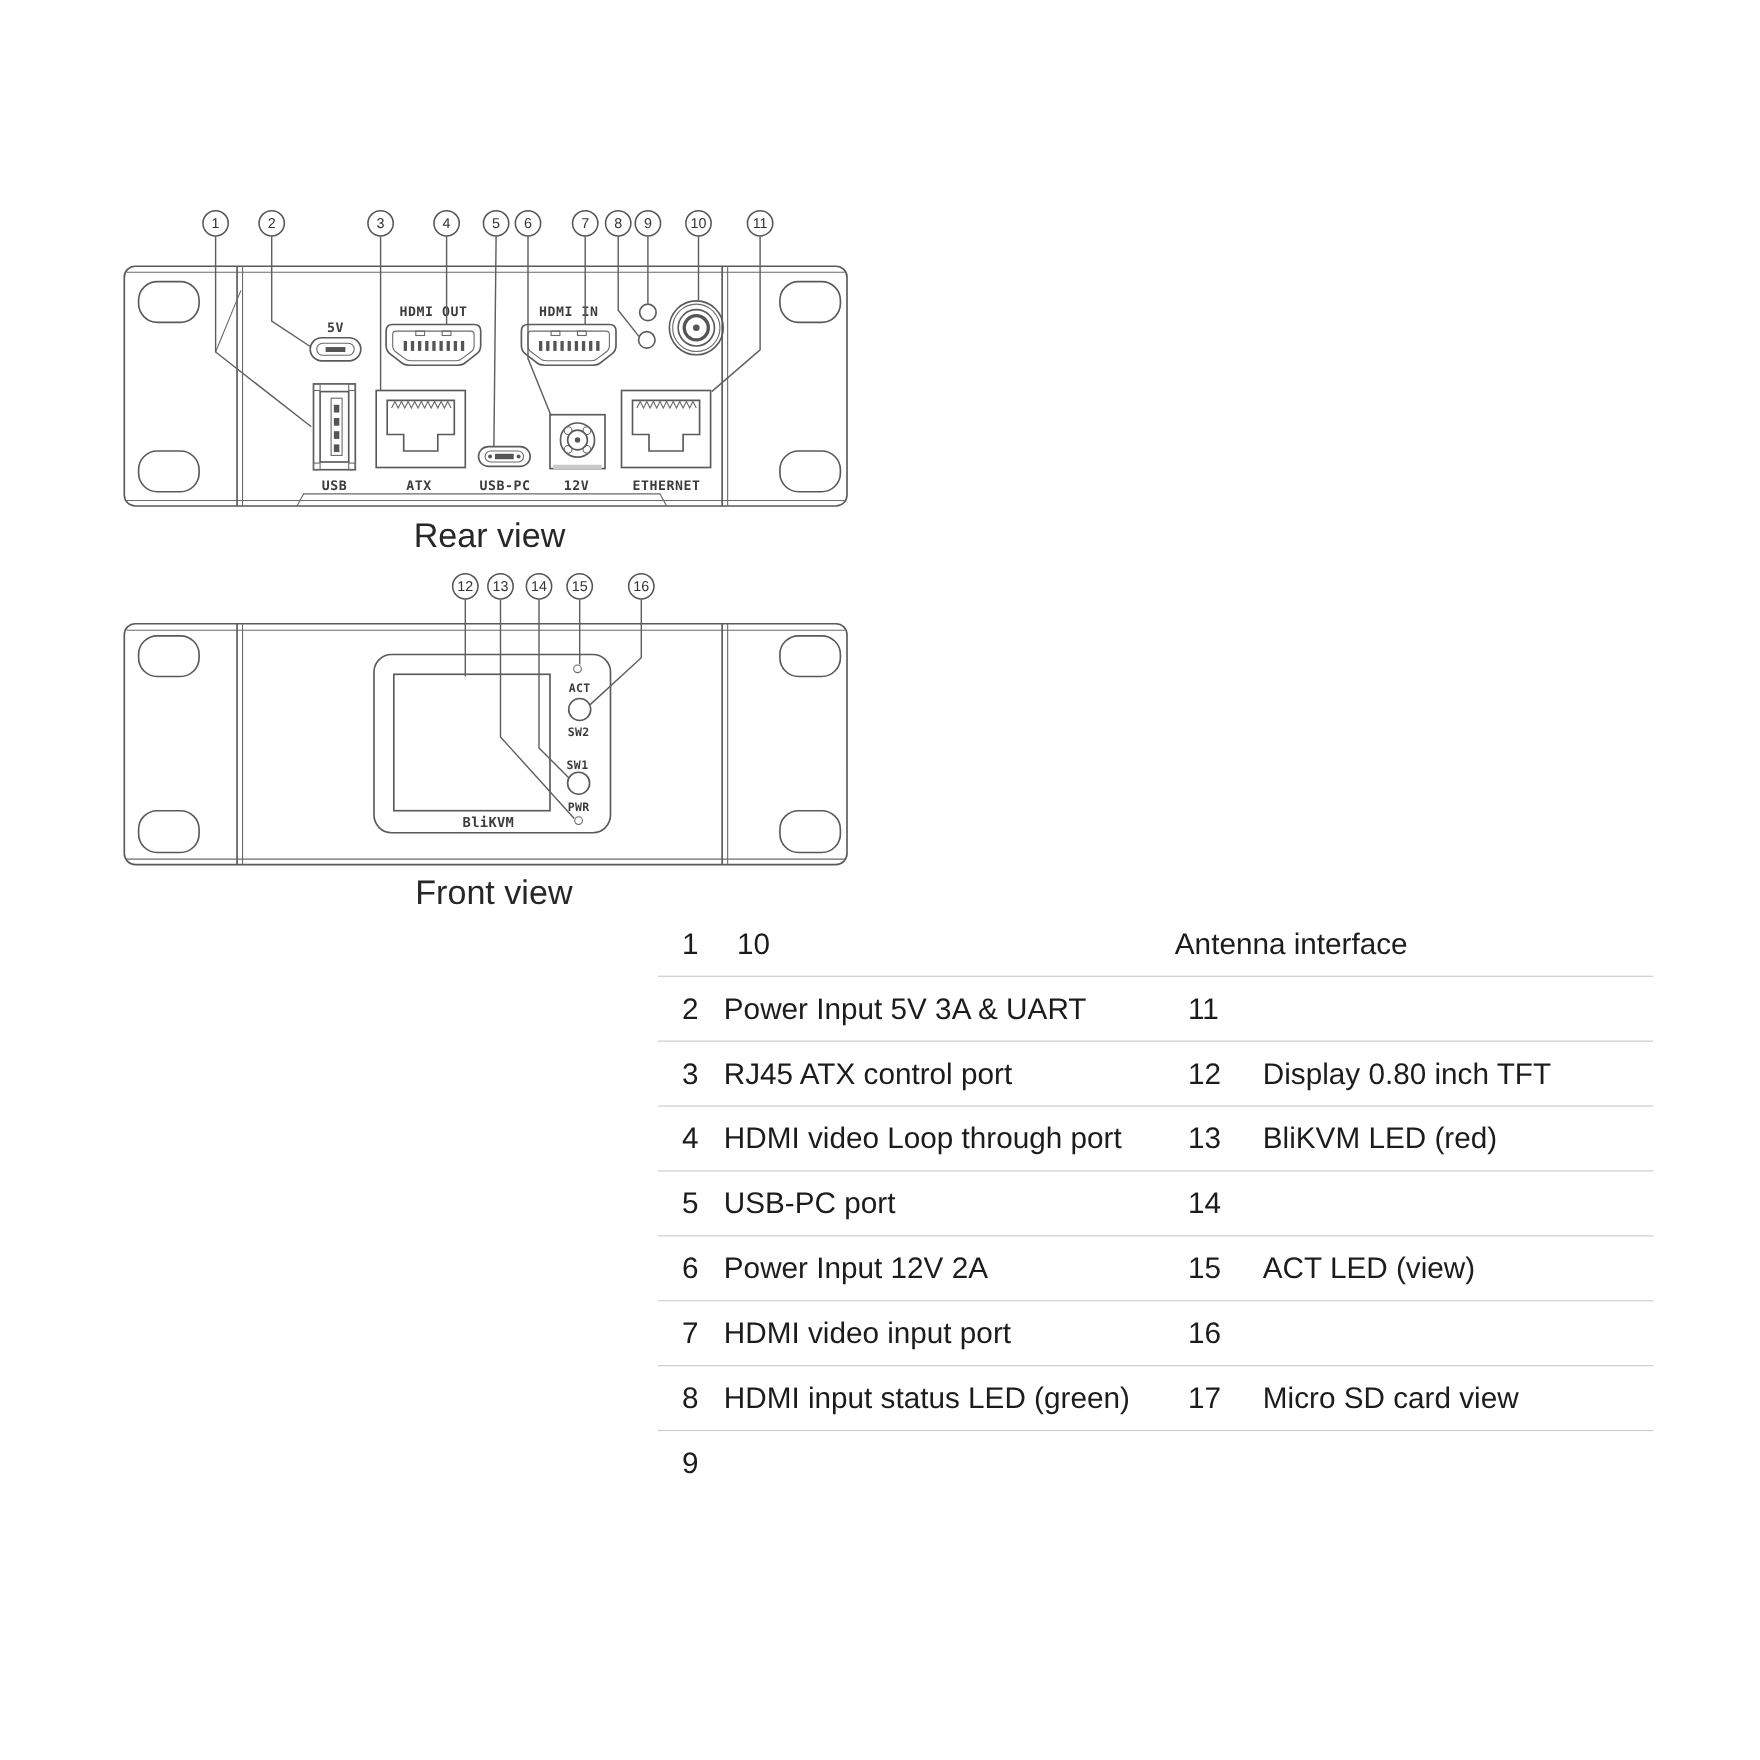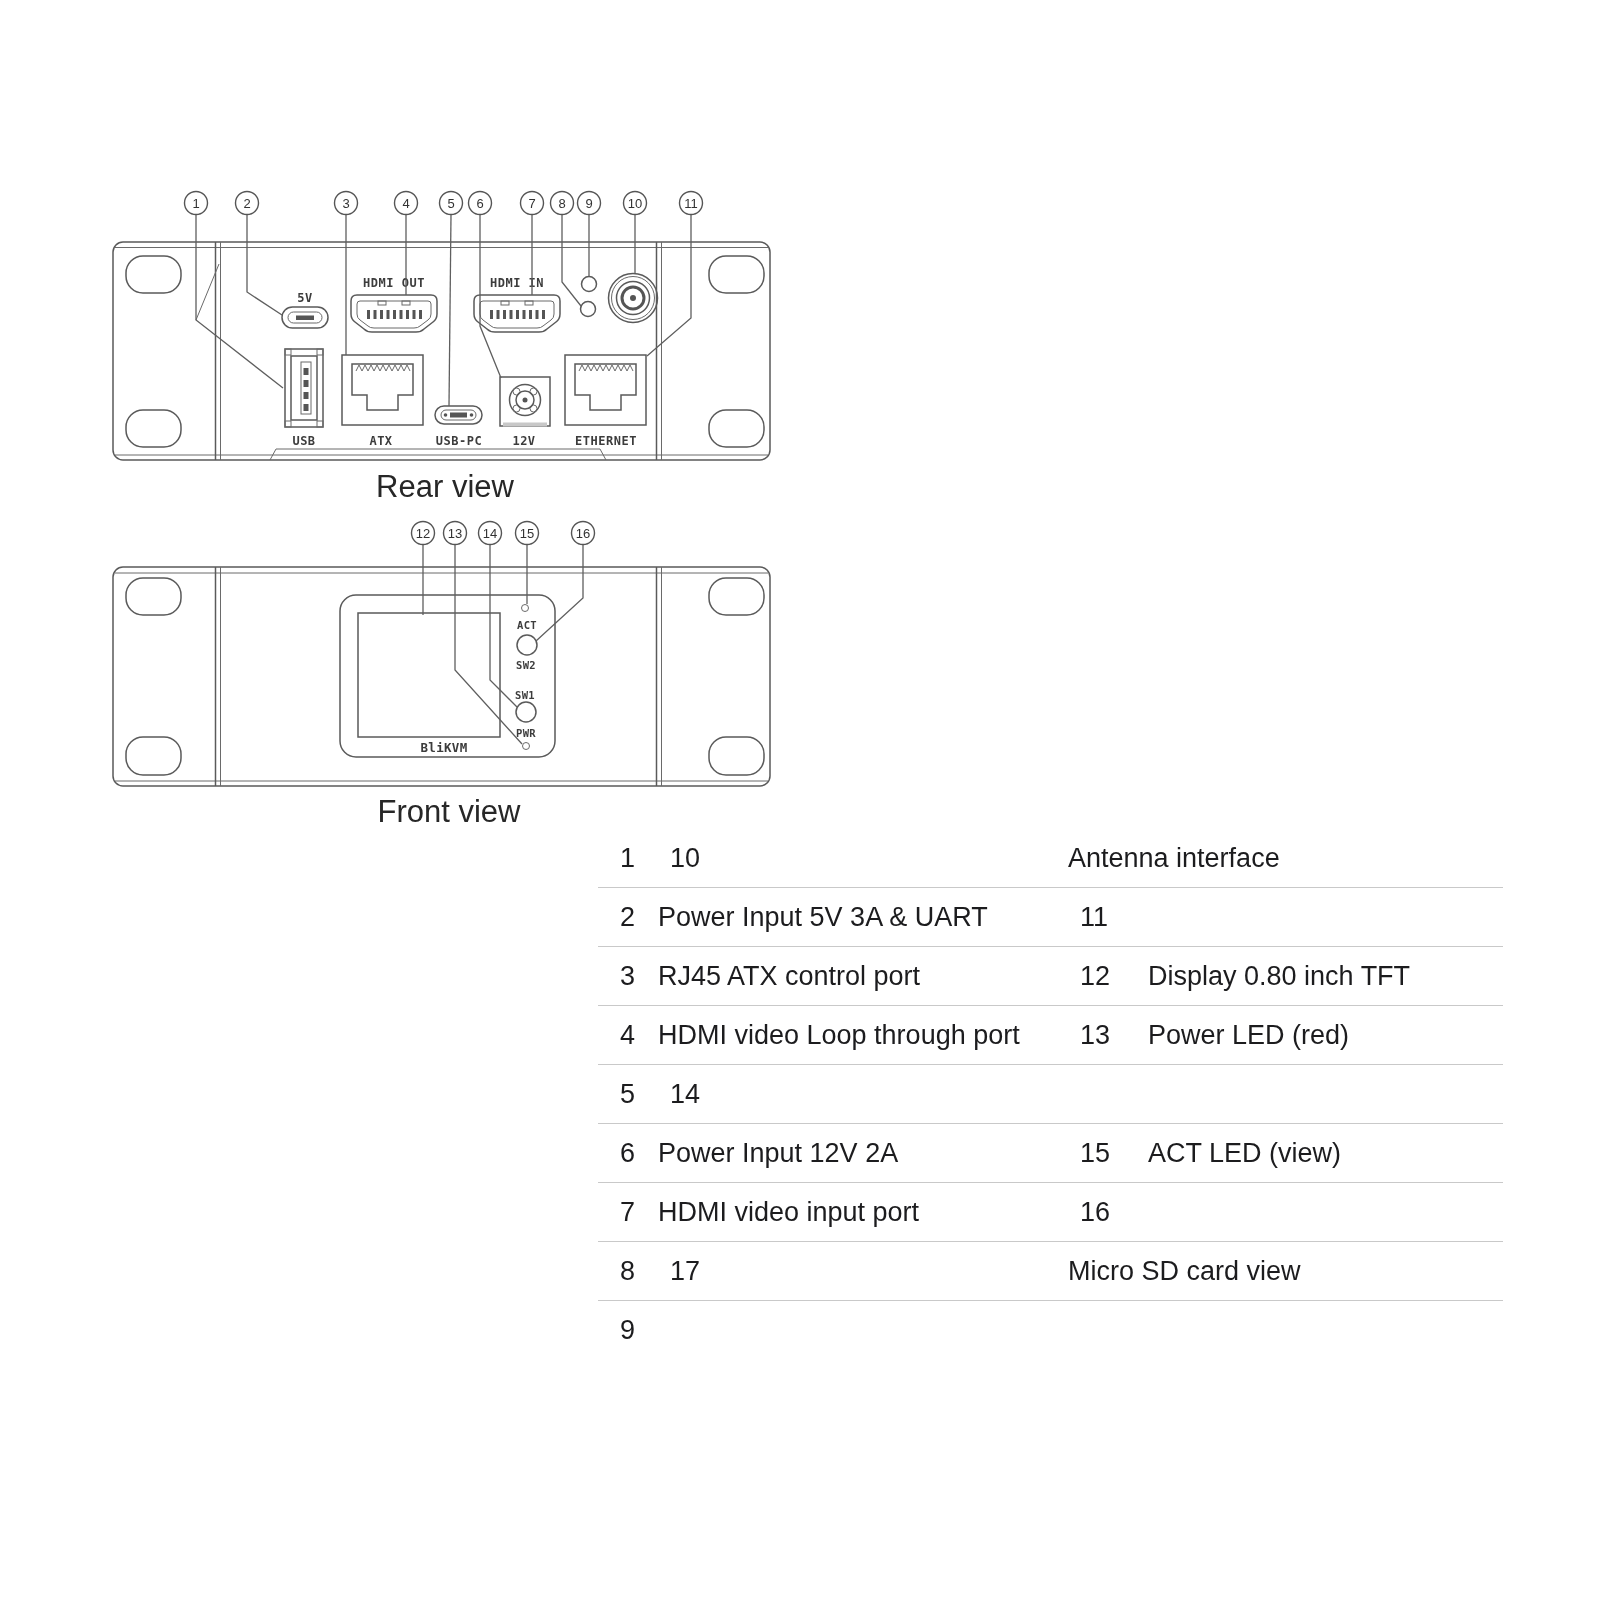--- a/index.html
+++ b/index.html
@@ -280,39 +280,41 @@
   <div class="legend-row sep">
     <div class="cell num-l">3</div>
     <div class="cell">RJ45 ATX control port</div>
     <div class="cell num-r">12</div>
     <div class="cell">Display 0.80 inch TFT</div>
   </div>
   <div class="legend-row sep">
     <div class="cell num-l">4</div>
     <div class="cell">HDMI video Loop through port</div>
     <div class="cell num-r">13</div>
-    <div class="cell">Power LED (red)</div>
+    <div class="cell">BliKVM LED (red)</div>
   </div>
   <div class="legend-row sep">
     <div class="cell num-l">5</div>
+    <div class="cell">USB-PC port</div>
     <div class="cell num-r">14</div>
   </div>
   <div class="legend-row sep">
     <div class="cell num-l">6</div>
     <div class="cell">Power Input 12V 2A</div>
     <div class="cell num-r">15</div>
     <div class="cell">ACT LED (view)</div>
   </div>
   <div class="legend-row sep">
     <div class="cell num-l">7</div>
     <div class="cell">HDMI video input port</div>
     <div class="cell num-r">16</div>
   </div>
   <div class="legend-row sep">
     <div class="cell num-l">8</div>
+    <div class="cell">HDMI input status LED (green)</div>
     <div class="cell num-r">17</div>
     <div class="cell">Micro SD card view</div>
   </div>
   <div class="legend-row">
     <div class="cell num-l">9</div>
     <div class="cell num-r"></div>
     <div class="cell"></div>
   </div>
 </div>
 

